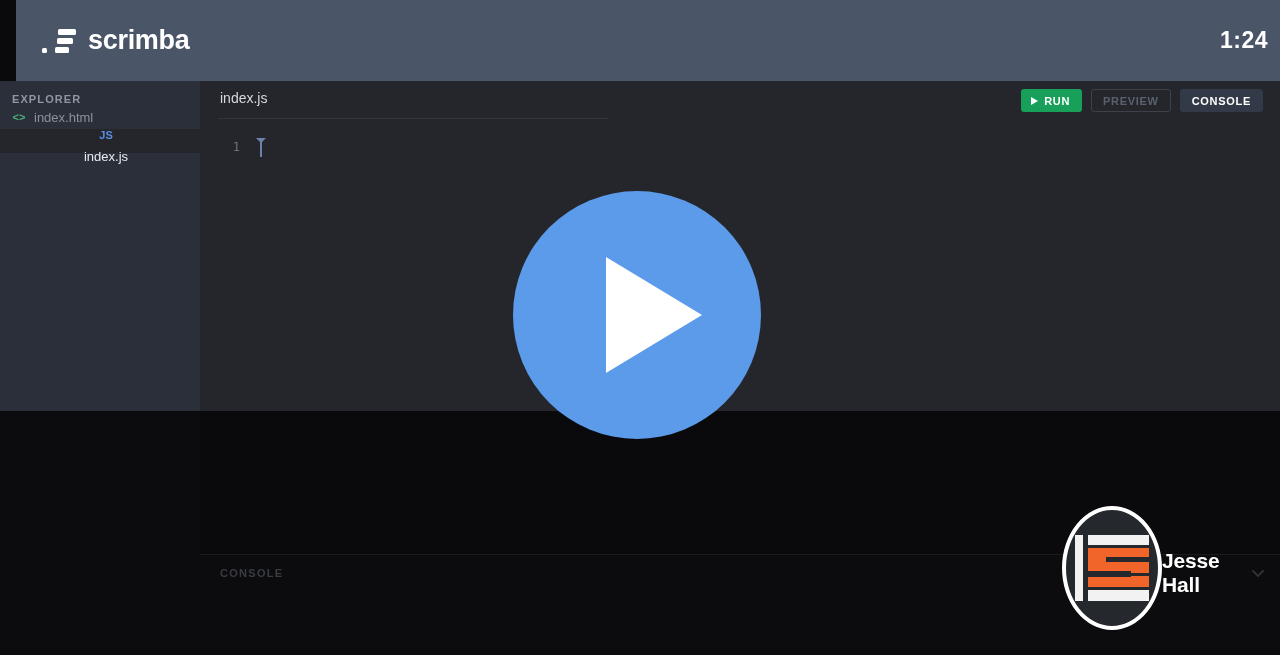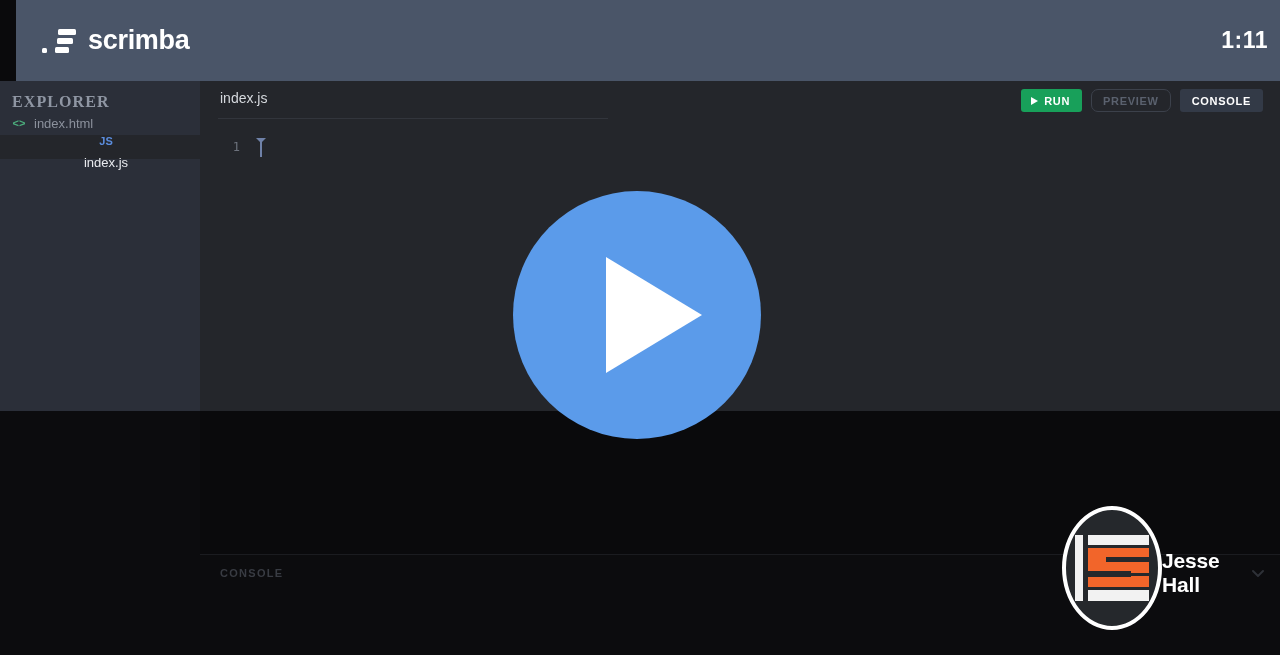--- a/index.html
+++ b/index.html
@@ -65,25 +65,24 @@
 
   
   .sidebar {
     position: absolute;
     left: 0; top: 81px;
     width: 200px; height: 330px;
     background: #2b2f39;
   }
   .side-section-title {
     color: #8f96a3;
-    font-size: 16px;
+    font-size: 11px;
     font-weight: 700;
     letter-spacing: 1.1px;
     padding: 12px 0 0 12px;
-    font-family: Liberation Serif, serif;
   }
   .side-section-title.dependencies { padding-top: 24px; }
 
   .file-row {
     display: flex;
     align-items: center;
     gap: 8px;
     height: 24px;
     padding-left: 12px;
     font-size: 13px;
@@ -159,21 +158,20 @@
   .btn-run .play-tri {
     width: 0; height: 0;
     border-left: 7px solid #ffffff;
     border-top: 4.5px solid transparent;
     border-bottom: 4.5px solid transparent;
   }
   .btn-preview {
     background: transparent;
     color: #5a616e;
     border-color: #3c414b;
-    border-radius: 7px;
   }
   .btn-console {
     background: #333a47;
     color: #ffffff;
   }
 
   .code-area {
     position: relative;
     padding-top: 20px;
   }
@@ -320,21 +318,21 @@
   <div class="topbar">
     <div class="brand">
       <span class="brand-mark">
         <i class="bm-bar1"></i>
           <i class="bm-bar2"></i>
           <i class="bm-bar3"></i>
           <i class="bm-dot"></i>
       </span>
       <span class="brand-name">scrimba</span>
     </div>
-    <div class="timer">1:11</div>
+    <div class="timer">1:24</div>
   </div>
 
   <div class="sidebar">
     <div class="side-section-title">EXPLORER</div>
 
     <div class="file-row inactive">
       <span class="fi html">&lt;&gt;</span>
       <span>index.html</span>
     </div>
 

